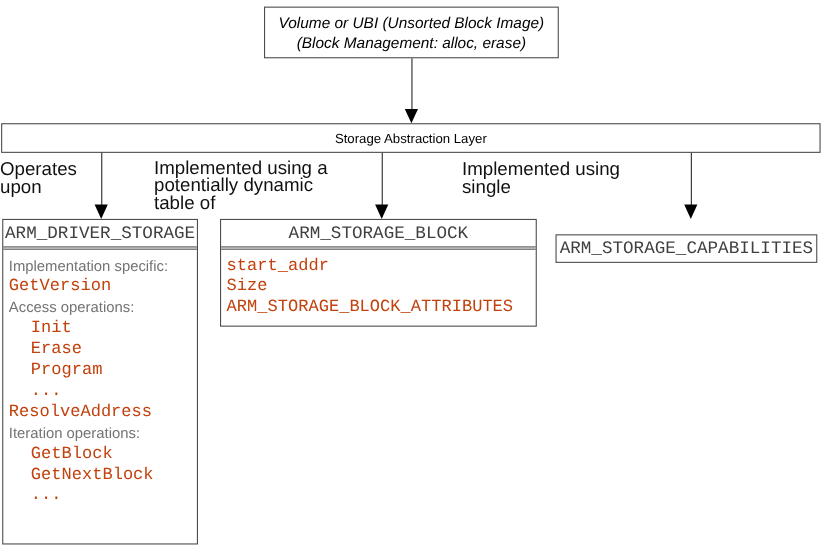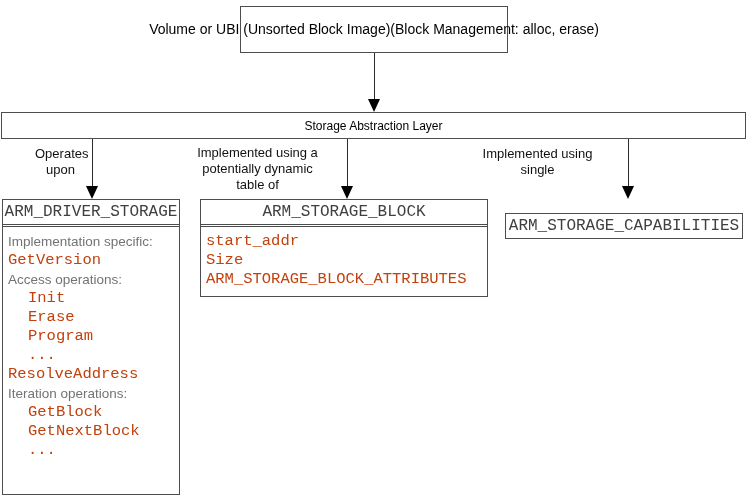--- a/index.html
+++ b/index.html
@@ -18,24 +18,24 @@
     position: absolute;
     border: 1px solid #4d4d4d;
     background: #ffffff;
   }
 
   .mono { font-family: "Liberation Mono", "DejaVu Sans Mono", monospace; margin-top: 15px; }
 
   
   .topbox {
     left: 240px; top: 6px; width: 268px; height: 47px;
-    display: flex; 
+    display: flex; flex-direction: column;
     align-items: center; justify-content: center;
     font-size: 14px; line-height: 19px; color: #000;
-    text-align: center; white-space: nowrap;
+    text-align: center; white-space: nowrap; font-style: italic;
   }
 
   
   .salbox {
     left: 1px; top: 112px; width: 745px; height: 27px;
     display: flex; align-items: center; justify-content: center;
     font-size: 12px; color: #000; white-space: nowrap;
   }
 
   
@@ -45,26 +45,25 @@
   .arrowhead {
     position: absolute; width: 0; height: 0;
     border-left: 6px solid transparent;
     border-right: 6px solid transparent;
     border-top: 13px solid #000;
   }
 
   
   .edge-label {
     position: absolute;
-    text-align: center;
-    font-size: 13px;
+    text-align: left;
+    font-size: 17px;
     line-height: 16px;
     color: #111;
     white-space: nowrap;
-    padding-left: 35px;
   }
 
   
   .classbox { }
   .box-header {
     height: 27px;
     border-bottom: 3px double #4d4d4d;
     display: flex; align-items: center; justify-content: center;
     font-family: "Liberation Mono", "DejaVu Sans Mono", monospace;
     font-size: 16px; color: #404040; white-space: nowrap;

